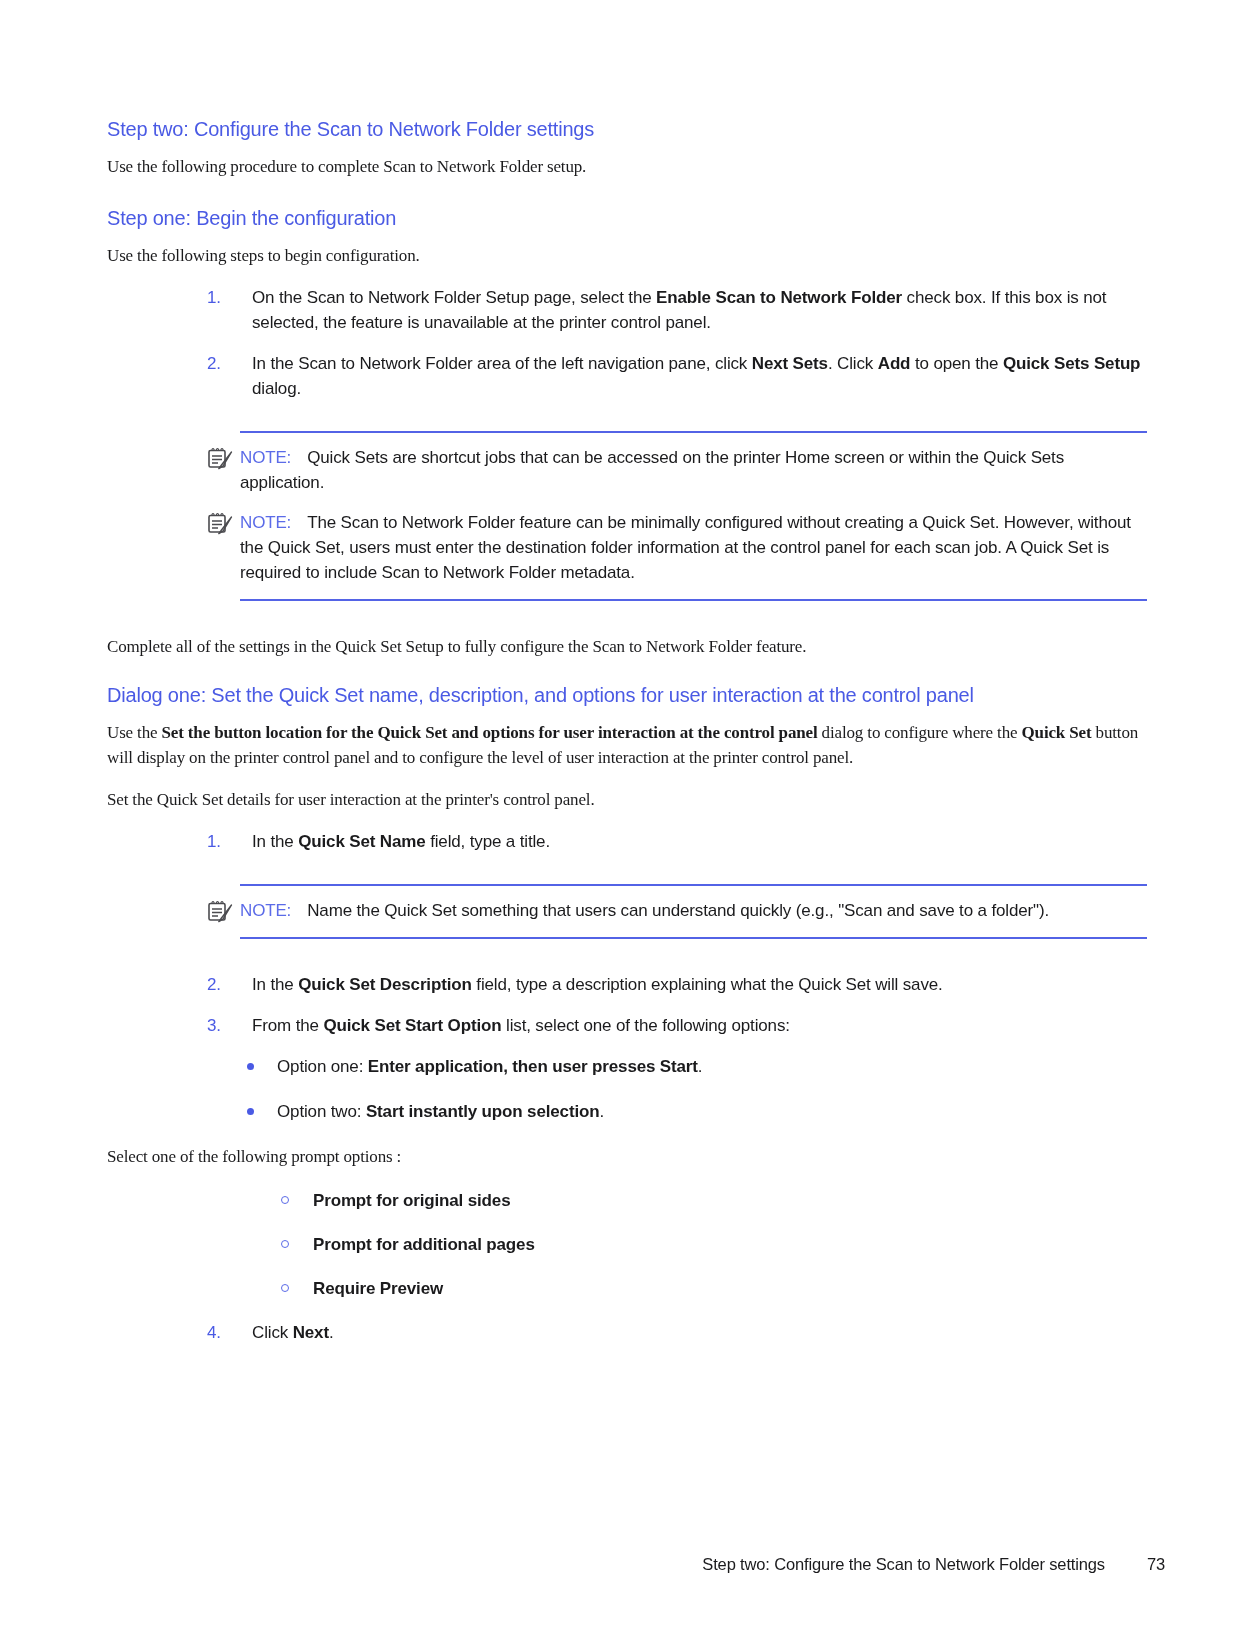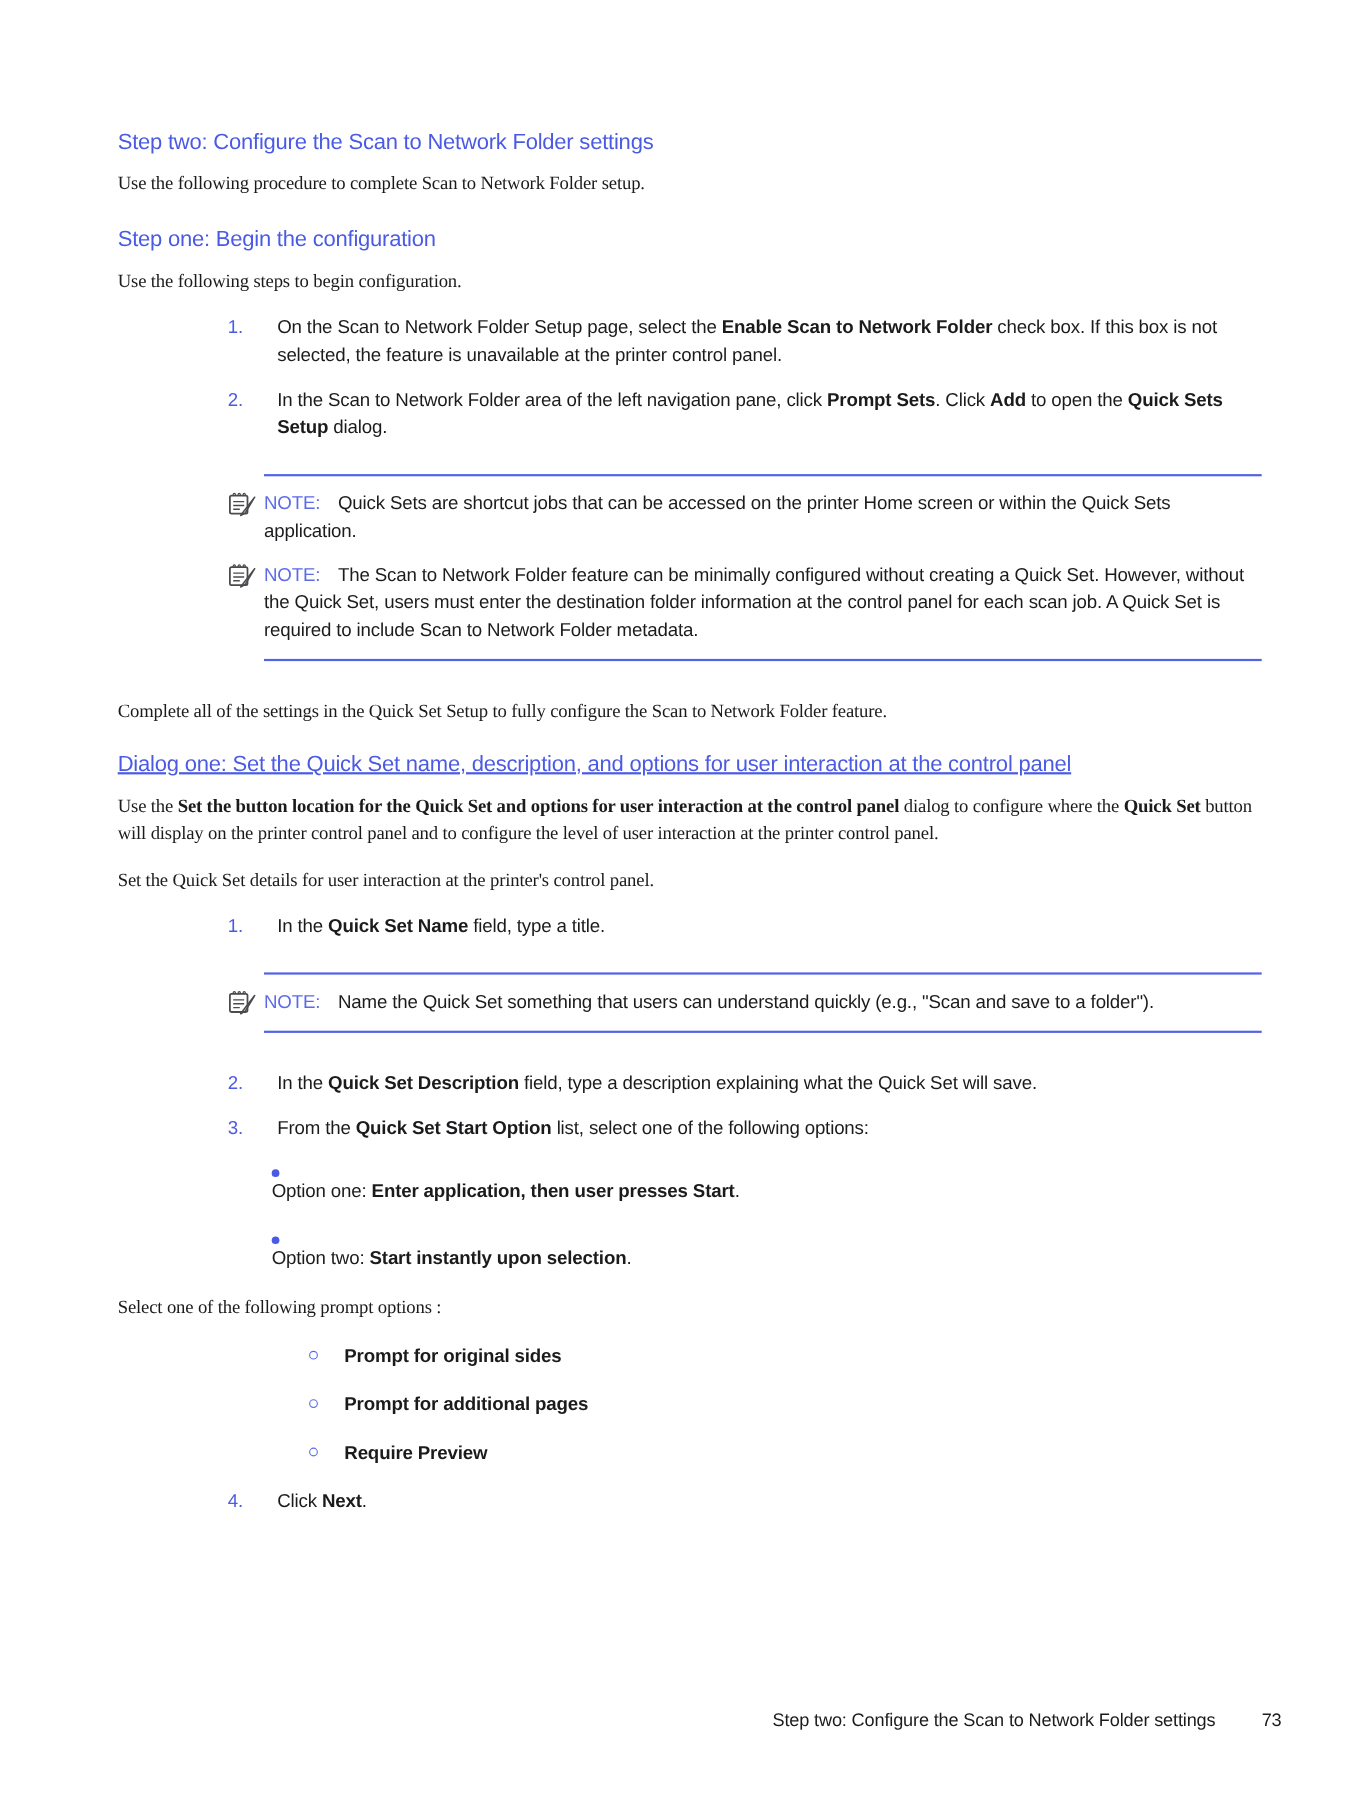--- a/index.html
+++ b/index.html
@@ -20,28 +20,28 @@
     position:absolute;inset:0;
     padding:117px 93px 0 107px;
     box-sizing:border-box;
   }
   .sec-title{
     font-size:20px;line-height:25px;font-weight:400;
     color:var(--accent-blue);
     margin:0 0 12px 0;letter-spacing:-0.2px;
   }
   .mt-lg{margin-top:27px;}
-  .mt-md{margin-top:24px;text-decoration:underline;}
+  .mt-md{margin-top:24px;}
   p.body{margin:0 0 17px 0;font-family:Liberation Serif, serif;}
   .indent-1{margin-left:100px;}
   .indent-2{margin-left:170px;}
   .step{display:flex;margin:0 0 16px 100px;}
   .step-num{flex:none;width:45px;color:var(--accent-blue);}
   .step-body{flex:1;}
-  .bullet{display:flex;margin:0 0 20px 140px;flex-direction:column;}
+  .bullet{display:flex;margin:0 0 20px 140px;}
   .bullet-marker{flex:none;width:30px;padding-top:9px;}
   .dot{display:block;width:7px;height:7px;border-radius:50%;background:var(--accent-blue);}
   .circle-item{display:flex;margin:0 0 19px 174px;}
   .circle-marker{flex:none;width:32px;padding-top:8px;}
   .ring{display:block;width:8px;height:8px;border-radius:50%;border:1.6px solid var(--note-blue);box-sizing:border-box;background:transparent;}
   .note-group{
     margin:30px 0 33px 133px;
     border-top:2px solid var(--rule-blue);
     border-bottom:2px solid var(--rule-blue);
     padding:12px 0 14px 0;
@@ -68,21 +68,21 @@
 
   <h2 class="sec-title mt-lg">Step one: Begin the configuration</h2>
   <p class="body indent-1">Use the following steps to begin configuration.</p>
 
   <div class="step">
     <span class="step-num">1.</span>
     <span class="step-body">On the Scan to Network Folder Setup page, select the <b>Enable Scan to Network Folder</b> check box. If this box is not selected, the feature is unavailable at the printer control panel.</span>
   </div>
   <div class="step">
     <span class="step-num">2.</span>
-    <span class="step-body">In the Scan to Network Folder area of the left navigation pane, click <b>Prompt Sets</b>. Click <b>Add</b> to open the <b>Quick Sets Setup</b> dialog.</span>
+    <span class="step-body">In the Scan to Network Folder area of the left navigation pane, click <b>Next Sets</b>. Click <b>Add</b> to open the <b>Quick Sets Setup</b> dialog.</span>
   </div>
 
   <div class="note-group">
     <div class="note-item">
       <span class="note-icon">
         <svg width="26" height="24" viewBox="0 0 26 24">
           <rect x="2" y="4.5" width="16" height="16.5" rx="1.5" fill="#ffffff" stroke="#4b4b4f" stroke-width="1.6"></rect>
           <path d="M5 4.5 C4.6 1.8 7.4 1.8 7 4.5 M9.5 4.5 C9.1 1.8 11.9 1.8 11.5 4.5 M14 4.5 C13.6 1.8 16.4 1.8 16 4.5" stroke="#4b4b4f" stroke-width="1.1" fill="none"></path>
           <path d="M5 10h10 M5 13.5h10 M5 17h6" stroke="#4b4b4f" stroke-width="1.3"></path>
           <path d="M24.5 6 L14.5 19 L11.8 22.6 L16 20.2 Z" fill="#ffffff" stroke="#4b4b4f" stroke-width="1.4" stroke-linejoin="round"></path>

